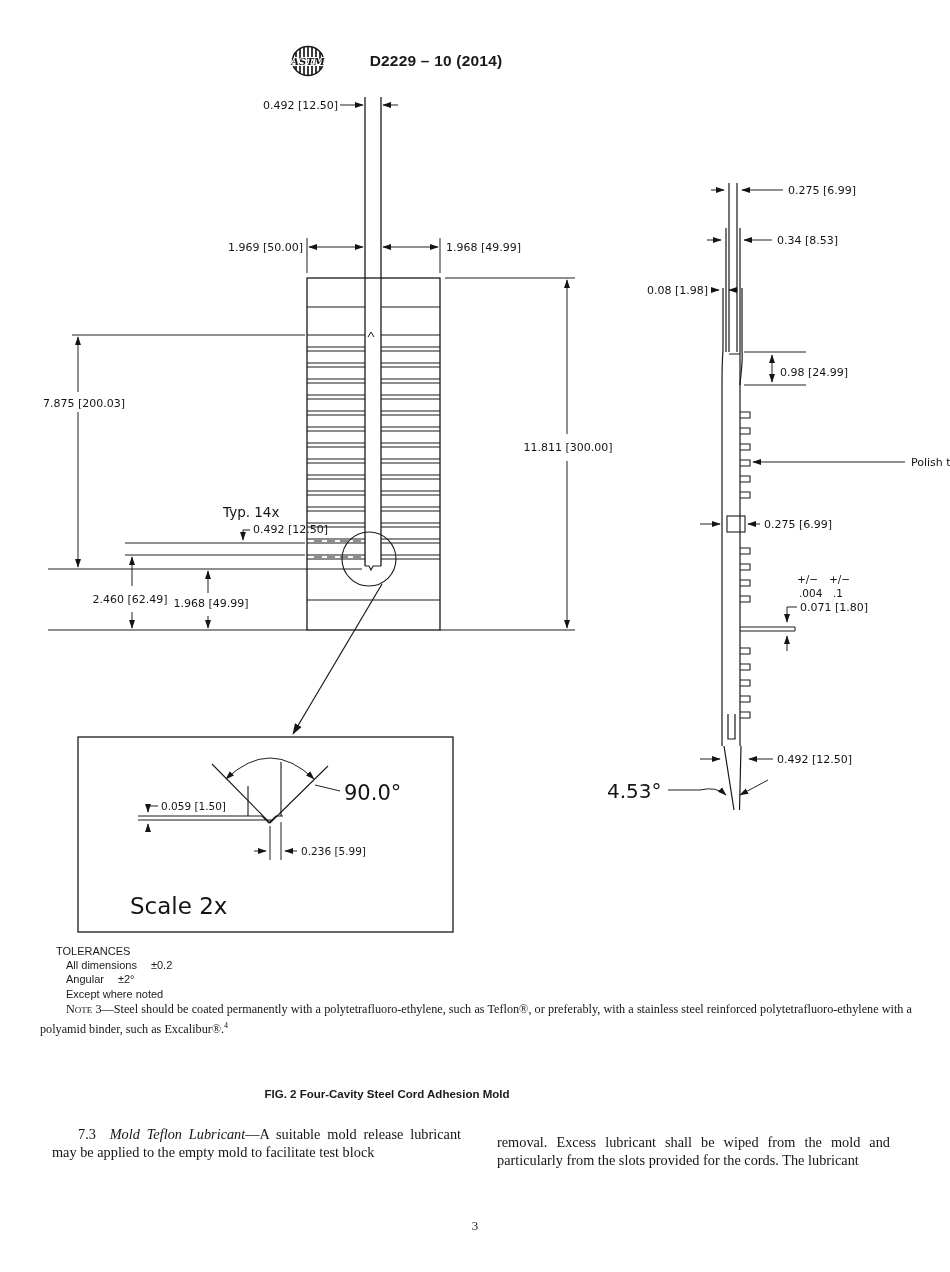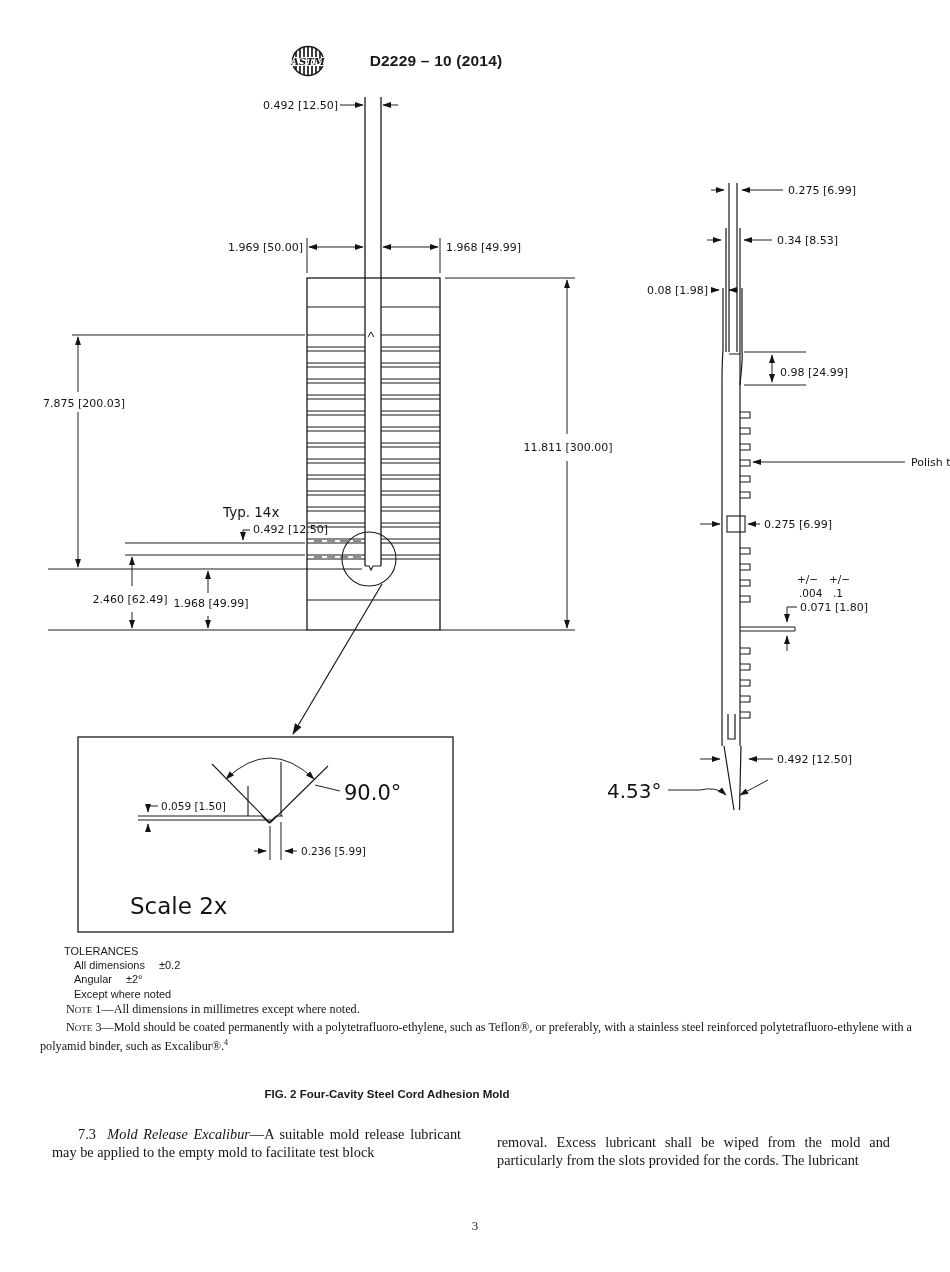--- a/index.html
+++ b/index.html
@@ -11,21 +11,21 @@
   
   svg.drw{position:absolute;top:0;left:0;}
   svg.drw text{font-family:"DejaVu Sans",sans-serif;fill:#141414;}
   .dim{font-size:11px;}
   .dim-sm{font-size:10.5px;}
   .big{font-size:20px;}
   .vbig{font-size:21px;}
   .scale{font-size:23px;}
   .typ{font-size:13.5px;}
   
-  .tol{top:944px;left:64px;font-family:"Liberation Sans",sans-serif;font-size:11px;line-height:14.2px;color:#1a1a1a;}
+  .tol{top:944px;left:56px;font-family:"Liberation Sans",sans-serif;font-size:11px;line-height:14.2px;color:#1a1a1a;}
   .tol .r{padding-left:10px;}
   .tol .v{margin-left:14px;}
   
   .notes{top:1001px;left:40px;width:872px;font-size:12.2px;line-height:16.6px;color:#141414;}
   .note{text-indent:26px;margin:0 0 1px 0;text-align:justify;}
   .note .pfx{font-variant:small-caps;}
   sup{font-size:8px;}
   
   .cap{top:1088px;left:0;width:774px;text-align:center;font-family:"Liberation Sans",sans-serif;font-weight:bold;font-size:11.5px;color:#1a1a1a;}
   
@@ -205,26 +205,25 @@
 </svg>
 
 <div class="abs tol">
   <div>TOLERANCES</div>
   <div class="r"><span>All dimensions</span><span class="v">±0.2</span></div>
   <div class="r"><span>Angular</span><span class="v">±2°</span></div>
   <div class="r"><span>Except where noted</span></div>
 </div>
 
 <div class="abs notes">
-  <p class="note"><span class="pfx">Note 1</span><span>—All dimensions in millimetres except where noted.</span></p>
-  <p class="note"><span class="pfx">Note 3</span><span>—Mold should be coated permanently with a polytetrafluoro-ethylene, such as Teflon®, or preferably, with a stainless steel reinforced polytetrafluoro-ethylene with a polyamid binder, such as Excalibur®.</span><sup>4</sup></p>
+  <p class="note"><span class="pfx">Note 3</span><span>—Steel should be coated permanently with a polytetrafluoro-ethylene, such as Teflon®, or preferably, with a stainless steel reinforced polytetrafluoro-ethylene with a polyamid binder, such as Excalibur®.</span><sup>4</sup></p>
 </div>
 
 <div class="abs cap">FIG. 2 Four-Cavity Steel Cord Adhesion Mold</div>
 
 <div class="abs col colL">
-  <p class="p73"><span>7.3</span>&nbsp;&nbsp;<span class="ital">Mold Release Excalibur</span><span>—A suitable mold release lubricant may be applied to the empty mold to facilitate test block</span></p>
+  <p class="p73"><span>7.3</span>&nbsp;&nbsp;<span class="ital">Mold Teflon Lubricant</span><span>—A suitable mold release lubricant may be applied to the empty mold to facilitate test block</span></p>
 </div>
 <div class="abs col colR">
   <p class="pR">removal. Excess lubricant shall be wiped from the mold and particularly from the slots provided for the cords. The lubricant</p>
 </div>
 
 <div class="abs pgno">3</div>
 
 </body></html>

